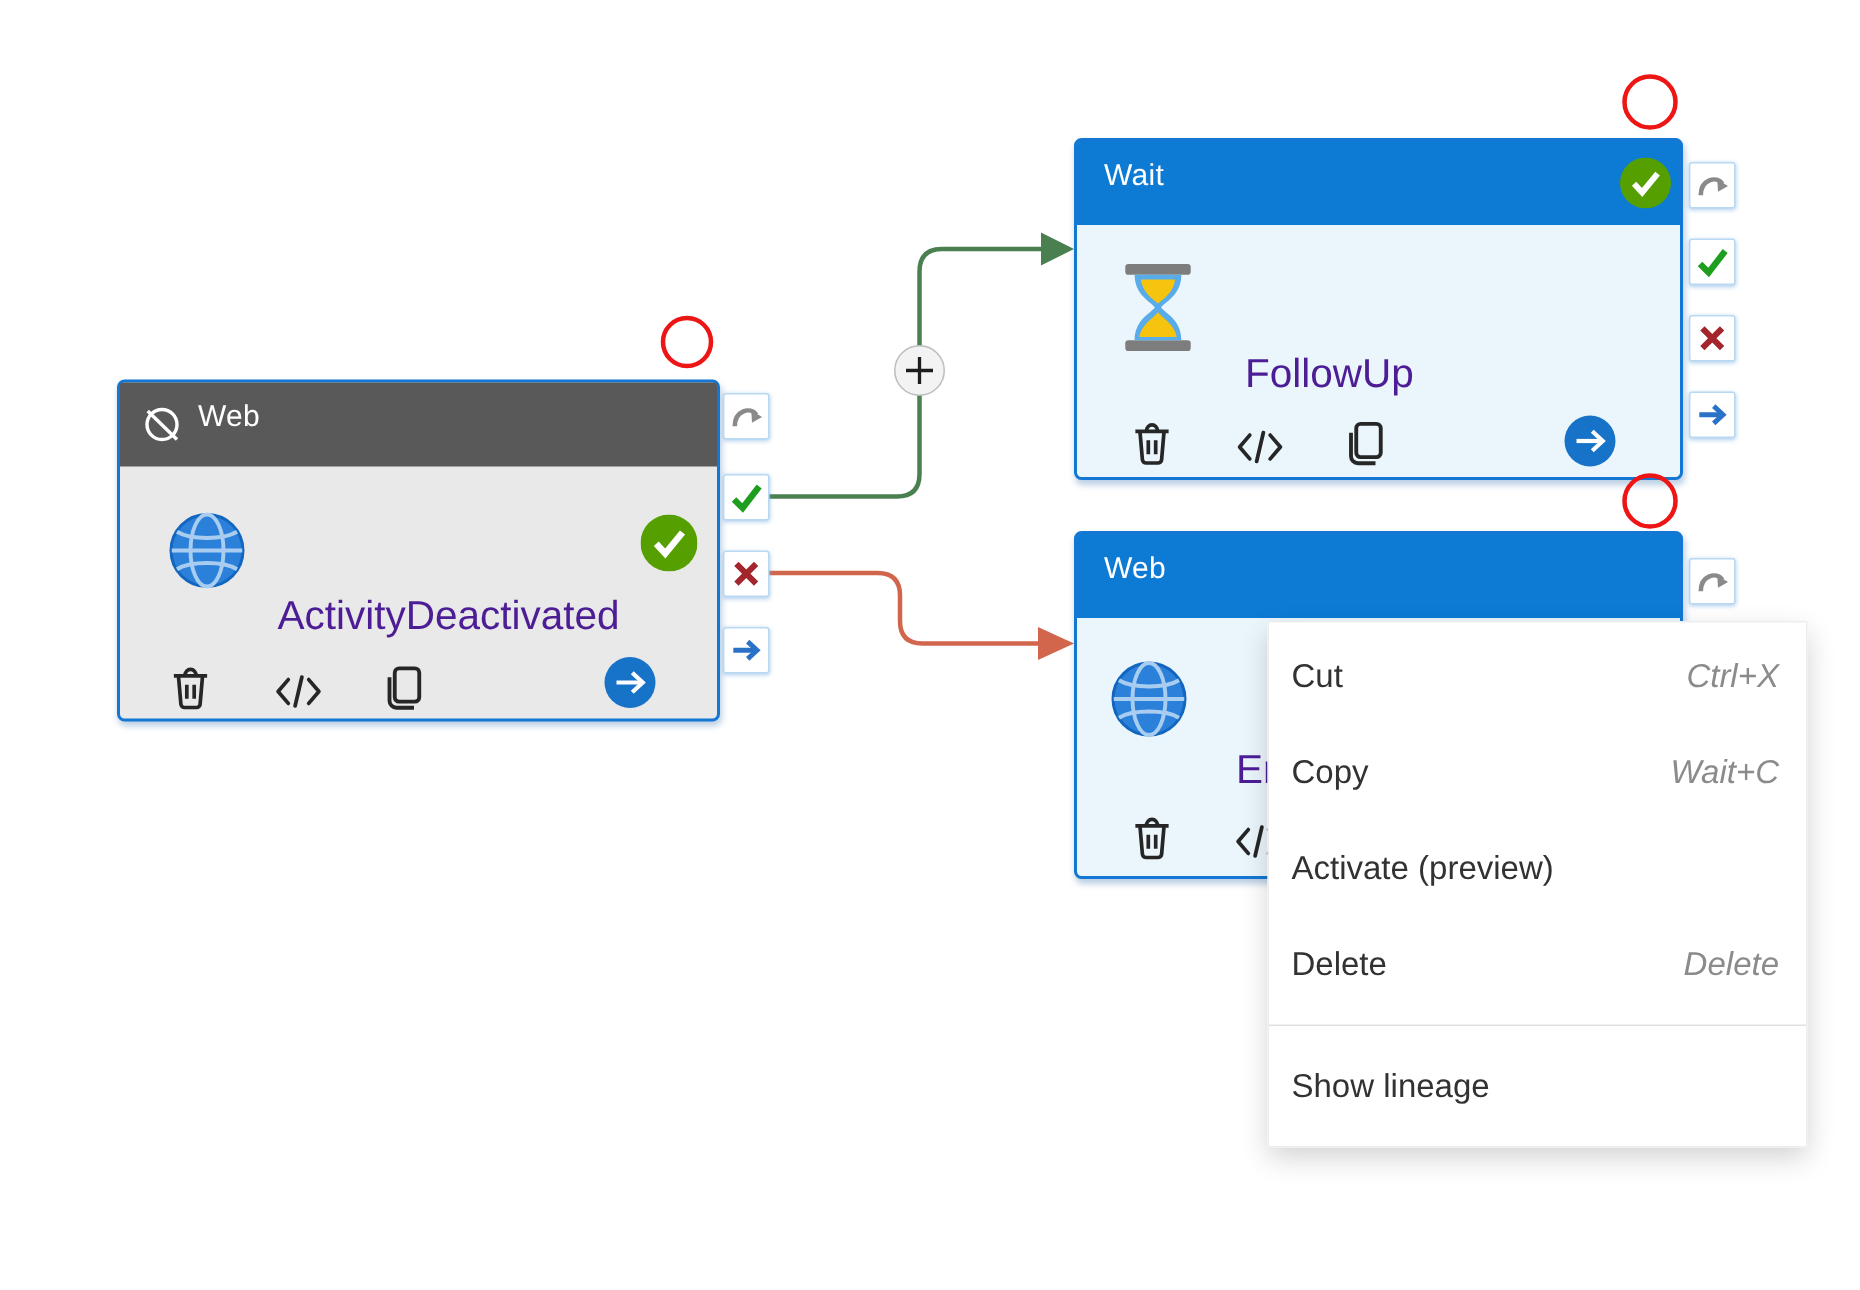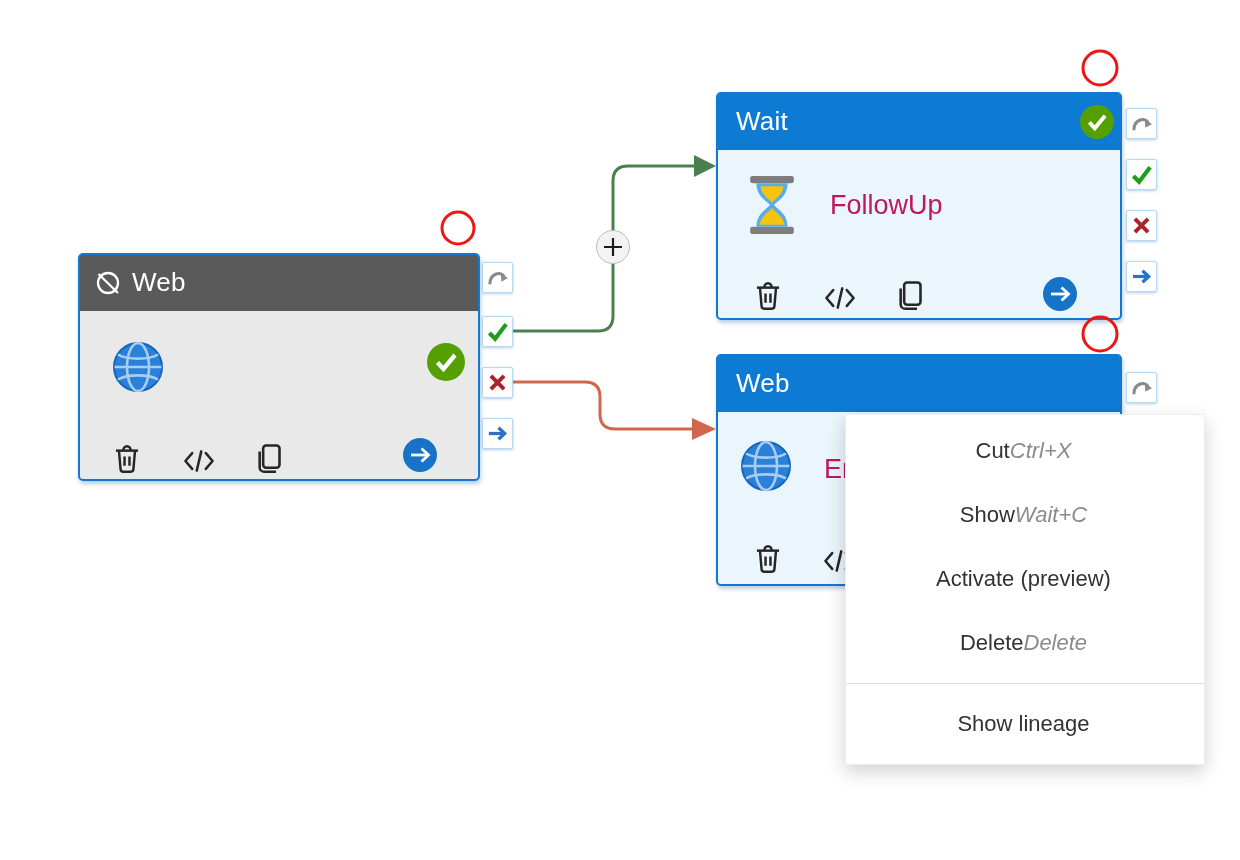--- a/index.html
+++ b/index.html
@@ -10,41 +10,41 @@
   .wires{position:absolute;left:0;top:0;z-index:1;}
   .annot{position:absolute;left:0;top:0;z-index:55;pointer-events:none;}
 
   
   .node{position:absolute;border:2px solid var(--c-accent_blue,#1377d3);border-radius:5px;
         background:var(--c-body_blue,#ebf5fc);box-shadow:1px 3px 4px rgba(25,95,165,.30);z-index:10;}
   .node .hdr{position:absolute;left:0;right:0;top:0;height:56px;
              background:var(--c-header_blue,#0d7ad4);border-radius:2px 2px 0 0;}
   .node.deactivated{background:var(--c-body_gray,#e9e9e9);}
   .node.deactivated .hdr{background:var(--c-header_gray,#595959);}
-  .hdr-title{position:absolute;top:12px;font-size:26px;color:#fff;letter-spacing:.2px;}
-  .node-name{position:absolute;font-size:27px;color:#be185d;white-space:nowrap;}
+  .hdr-title{position:absolute;top:12px;font-size:20px;color:#fff;letter-spacing:.2px;}
+  .node-name{position:absolute;font-size:27px;color:#4c1d95;white-space:nowrap;margin-top:44px;}
   .abs{position:absolute;}
   .tool{position:absolute;width:36px;height:36px;border:none;background:transparent;padding:0;
         display:flex;align-items:center;justify-content:center;cursor:pointer;}
   .badge{position:absolute;width:38px;height:38px;z-index:12;}
 
   
   .port{position:absolute;width:29px;height:29px;background:#fff;border:1px solid #b9d9f2;
         border-radius:2px;box-shadow:0 1px 3px rgba(110,165,220,.55);display:flex;
         align-items:center;justify-content:center;z-index:12;cursor:crosshair;}
 
   
   .add-btn{position:absolute;left:596px;top:230px;width:34px;height:34px;border-radius:50%;
            background:#f3f3f3;border:1.6px solid #bdbdbd;display:flex;align-items:center;
            justify-content:center;z-index:15;cursor:pointer;padding:0;}
 
   
   .menu{position:absolute;left:845px;top:414px;width:358px;background:#fff;
         border:1px solid #ededed;box-shadow:0 7px 18px rgba(0,0,0,.18);padding:4px 0;z-index:60;}
-  .menu-item{height:64px;display:flex;align-items:center;justify-content:center;
+  .menu-item{height:64px;display:flex;align-items:center;justify-content:space-between;
              padding:0 18px 0 15px;font-size:22px;color:#323232;cursor:pointer;}
   .menu-item .shortcut{color:#8b8b8b;font-style:italic;}
   .menu-sep{height:1px;background:#e0e0e0;margin:8px 0 4px 0;}
   .menu-item.footer{height:72px;}
 </style>
 </head>
 <body>
 
 <div class="canvas">
 
@@ -76,20 +76,21 @@
       <span class="hdr-title" style="left:52px;">Web</span>
     </div>
 
     <svg class="abs" style="left:31px;top:85px;" width="54" height="54" viewBox="0 0 54 54">
       <circle cx="27" cy="27" r="24" fill="#2b80d9" stroke="#1266c0" stroke-width="2"></circle>
       <ellipse cx="27" cy="27" rx="11" ry="24" fill="none" stroke="#a9cdf1" stroke-width="2.6"></ellipse>
       <path d="M3.5,27 H50.5" stroke="#a9cdf1" stroke-width="2.6"></path>
       <path d="M7,14.5 C16,20 38,20 47,14.5" fill="none" stroke="#a9cdf1" stroke-width="2.6"></path>
       <path d="M7,39.5 C16,34 38,34 47,39.5" fill="none" stroke="#a9cdf1" stroke-width="2.6"></path>
     </svg>
+    <span class="node-name" style="left:105px;top:96px;">ActivityDeactivated</span>
 
     <svg class="badge" style="left:347px;top:88px;" viewBox="0 0 38 38">
       <circle cx="19" cy="19" r="19" fill="#55a000"></circle>
       <polyline points="10.5,19.5 16.5,26 28,12" fill="none" stroke="#fff" stroke-width="4.4"></polyline>
     </svg>
 
     <button class="tool" style="left:29px;top:186px;">
       <svg width="30" height="32" viewBox="0 0 24 26">
         <path d="M3,6.2 H21" stroke="#262626" stroke-width="2" fill="none"></path>
         <path d="M9,6 a3,3.4 0 0 1 6,0" stroke="#262626" stroke-width="2" fill="none"></path>
@@ -254,21 +255,21 @@
     <circle cx="1100" cy="68" r="17" fill="none" stroke="#ee1515" stroke-width="3"></circle>
     <circle cx="1100" cy="334" r="17" fill="none" stroke="#ee1515" stroke-width="3"></circle>
   </svg>
 
   <div class="menu">
     <div class="menu-item">
       <span>Cut</span>
       <span class="shortcut">Ctrl+X</span>
     </div>
     <div class="menu-item">
-      <span>Show</span>
+      <span>Copy</span>
       <span class="shortcut">Wait+C</span>
     </div>
     <div class="menu-item">
       <span>Activate (preview)</span>
       <span class="shortcut"></span>
     </div>
     <div class="menu-item">
       <span>Delete</span>
       <span class="shortcut">Delete</span>
     </div>

